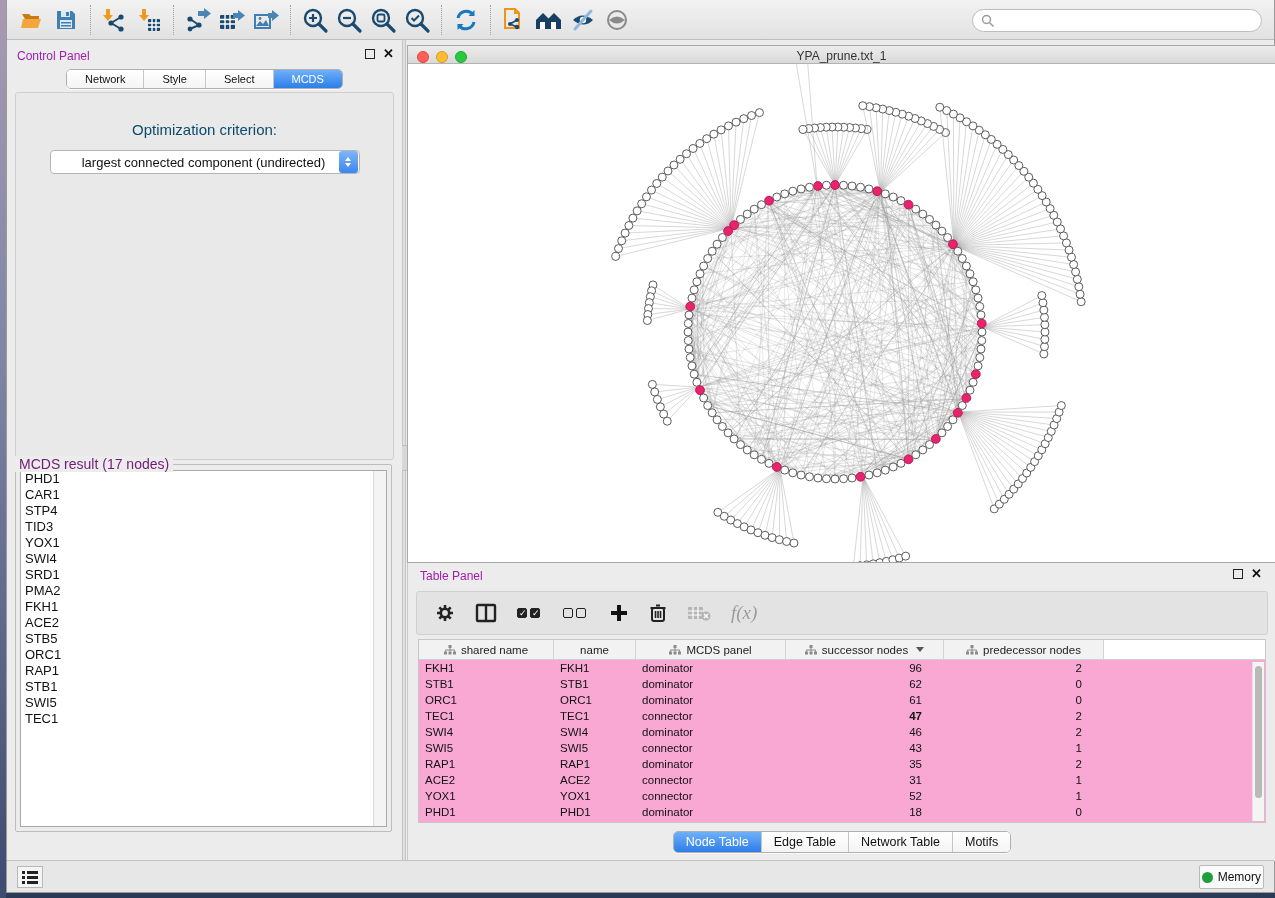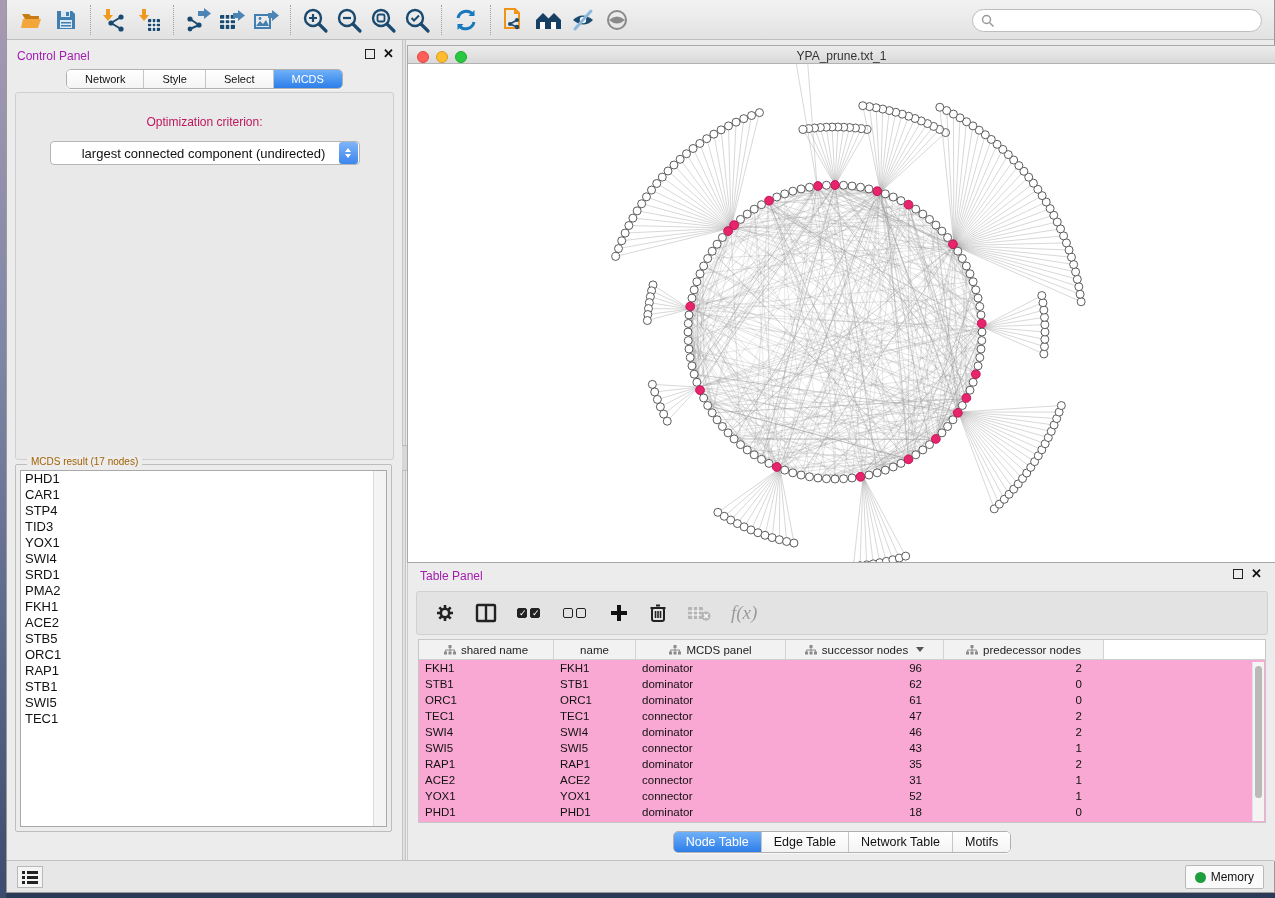--- a/index.html
+++ b/index.html
@@ -40,40 +40,40 @@
   .segmented { display:inline-flex; border:1px solid #b0b0b0; border-radius:5px;
     overflow:hidden; background:#fff; box-shadow:0 1px 0 rgba(255,255,255,.7); }
   .segment { padding:3px 18px; font-size:11px; color:#111; background:linear-gradient(#fff,#f4f4f4);
     border-left:1px solid #c6c6c6; white-space:nowrap; }
   .segment:first-child { border-left:none; }
   .segment.selected { background:linear-gradient(#6fb0f8,#2d7ee9); color:#fff; }
   .cp-tabs { position:absolute; top:29px; left:0; width:100%; text-align:center; }
 
   .cp-inner { position:absolute; left:8px; top:52px; width:379px; height:368px;
     background:#e9e9e9; border:1px solid #cfcfcf; border-radius:3px; text-align:center; }
-  .opt-label { margin-top:22px; font-size:12px; color:#be185d; }
+  .opt-label { margin-top:28px; font-size:15px; color:#0c4a6e; }
   .opt-select { margin:12px auto 0; width:310px; height:24px; background:#fff;
     border:1px solid #b5b5b5; border-radius:4px; display:flex; align-items:center; position:relative; }
   .opt-select .sel-text { flex:1; font-size:13px; text-align:center; color:#111; padding-left:18px; }
   .stepper { width:19px; height:22px; margin-right:1px; border-radius:3px;
     background:linear-gradient(#7fb5f8,#3c86ee); display:flex; flex-direction:column;
     align-items:center; justify-content:center; gap:2px; }
   .tri-up { width:0; height:0; border-left:3.5px solid transparent; border-right:3.5px solid transparent;
     border-bottom:4px solid #fff; }
   .tri-dn { width:0; height:0; border-left:3.5px solid transparent; border-right:3.5px solid transparent;
     border-top:4px solid #fff; }
   .btnrow { margin-top:12px; display:flex; justify-content:center; gap:14px; }
   .mac-btn { font-size:13px; color:#111; background:linear-gradient(#fff,#f1f1f1);
     border:1px solid #9f9f9f; border-radius:4px; padding:3px 14px;
     font-family:"Liberation Sans",sans-serif; }
   .mac-btn.focused { box-shadow:0 0 0 3px rgba(110,165,240,.6); border-color:#6d9ee0; }
 
   .fieldset { position:absolute; left:8px; top:424px; width:377px; height:368px; }
-  .fs-legend { position:absolute; left:12px; top:-8px; background:#ececec; padding:0 4px;
-    font-size:10px; color:#a16207; z-index:2; }
+  .fs-legend { position:absolute; left:0; top:-8px; background:#ececec; padding:0 4px;
+    font-size:14px; color:#701a75; z-index:2; }
   .fs-border { position:absolute; inset:0; border:1px solid #bdbdbd; border-radius:2px; }
   .mcds-list { position:absolute; left:5px; top:6px; right:5px; bottom:5px; background:#fff;
     border:1px solid #a9a9a9; overflow:hidden; }
   .mcds-scroll { position:absolute; right:0; top:0; bottom:0; width:13px; background:#f4f4f4;
     border-left:1px solid #dcdcdc; }
   .mcds-item { font-size:13px; color:#111; line-height:16px; padding-left:4px; }
 
   
   .netwin { position:absolute; left:400px; top:45px; width:869px; height:518px;
     border:1px solid #a8a8a8; background:#fff; }
@@ -120,21 +120,21 @@
   .ttabs { position:absolute; left:0; right:0; bottom:8px; text-align:center; }
   .ttabs .segment { font-size:12.5px; padding:3px 12px; }
 
   
   .statusbar { position:absolute; left:0; bottom:0; width:100%; height:32px; background:#e7e7e7;
     border-top:1px solid #c3c3c3; }
   .sb-left { position:absolute; left:10px; top:5px; width:26px; height:22px; background:#f4f4f4;
     border:1px solid #b9b9b9; display:flex; align-items:center; justify-content:center; }
   .memory-btn { position:absolute; right:10px; top:4px; height:24px; background:#fafafa;
     border:1px solid #b9b9b9; border-radius:2px; display:flex; align-items:center; gap:5px;
-    padding:0 9px; font-size:12px; color:#111; }
+    padding:0 2px; font-size:12px; color:#111; }
   .memdot { width:11px; height:11px; border-radius:50%; background:#1f9e3d; }
 </style>
 </head>
 <body>
 
 <div class="desktop-strip-left"></div>
 
 <div class="appwin">
 
   <div class="toolbar">
@@ -1338,21 +1338,21 @@
             <div class="td" style="width: 135px;">ORC1</div>
             <div class="td" style="width: 82px;">ORC1</div>
             <div class="td" style="width: 150px;">dominator</div>
             <div class="td num" style="width: 158px;">61</div>
             <div class="td num" style="width: 160px;">0</div>
           </div>
           <div class="trow">
             <div class="td" style="width: 135px;">TEC1</div>
             <div class="td" style="width: 82px;">TEC1</div>
             <div class="td" style="width: 150px;">connector</div>
-            <div class="td num" style="width: 158px;">47</div>
+            <div class="td num" style="width: 158px; font-weight: bold;">47</div>
             <div class="td num" style="width: 160px;">2</div>
           </div>
           <div class="trow">
             <div class="td" style="width: 135px;">SWI4</div>
             <div class="td" style="width: 82px;">SWI4</div>
             <div class="td" style="width: 150px;">dominator</div>
             <div class="td num" style="width: 158px;">46</div>
             <div class="td num" style="width: 160px;">2</div>
           </div>
           <div class="trow">

